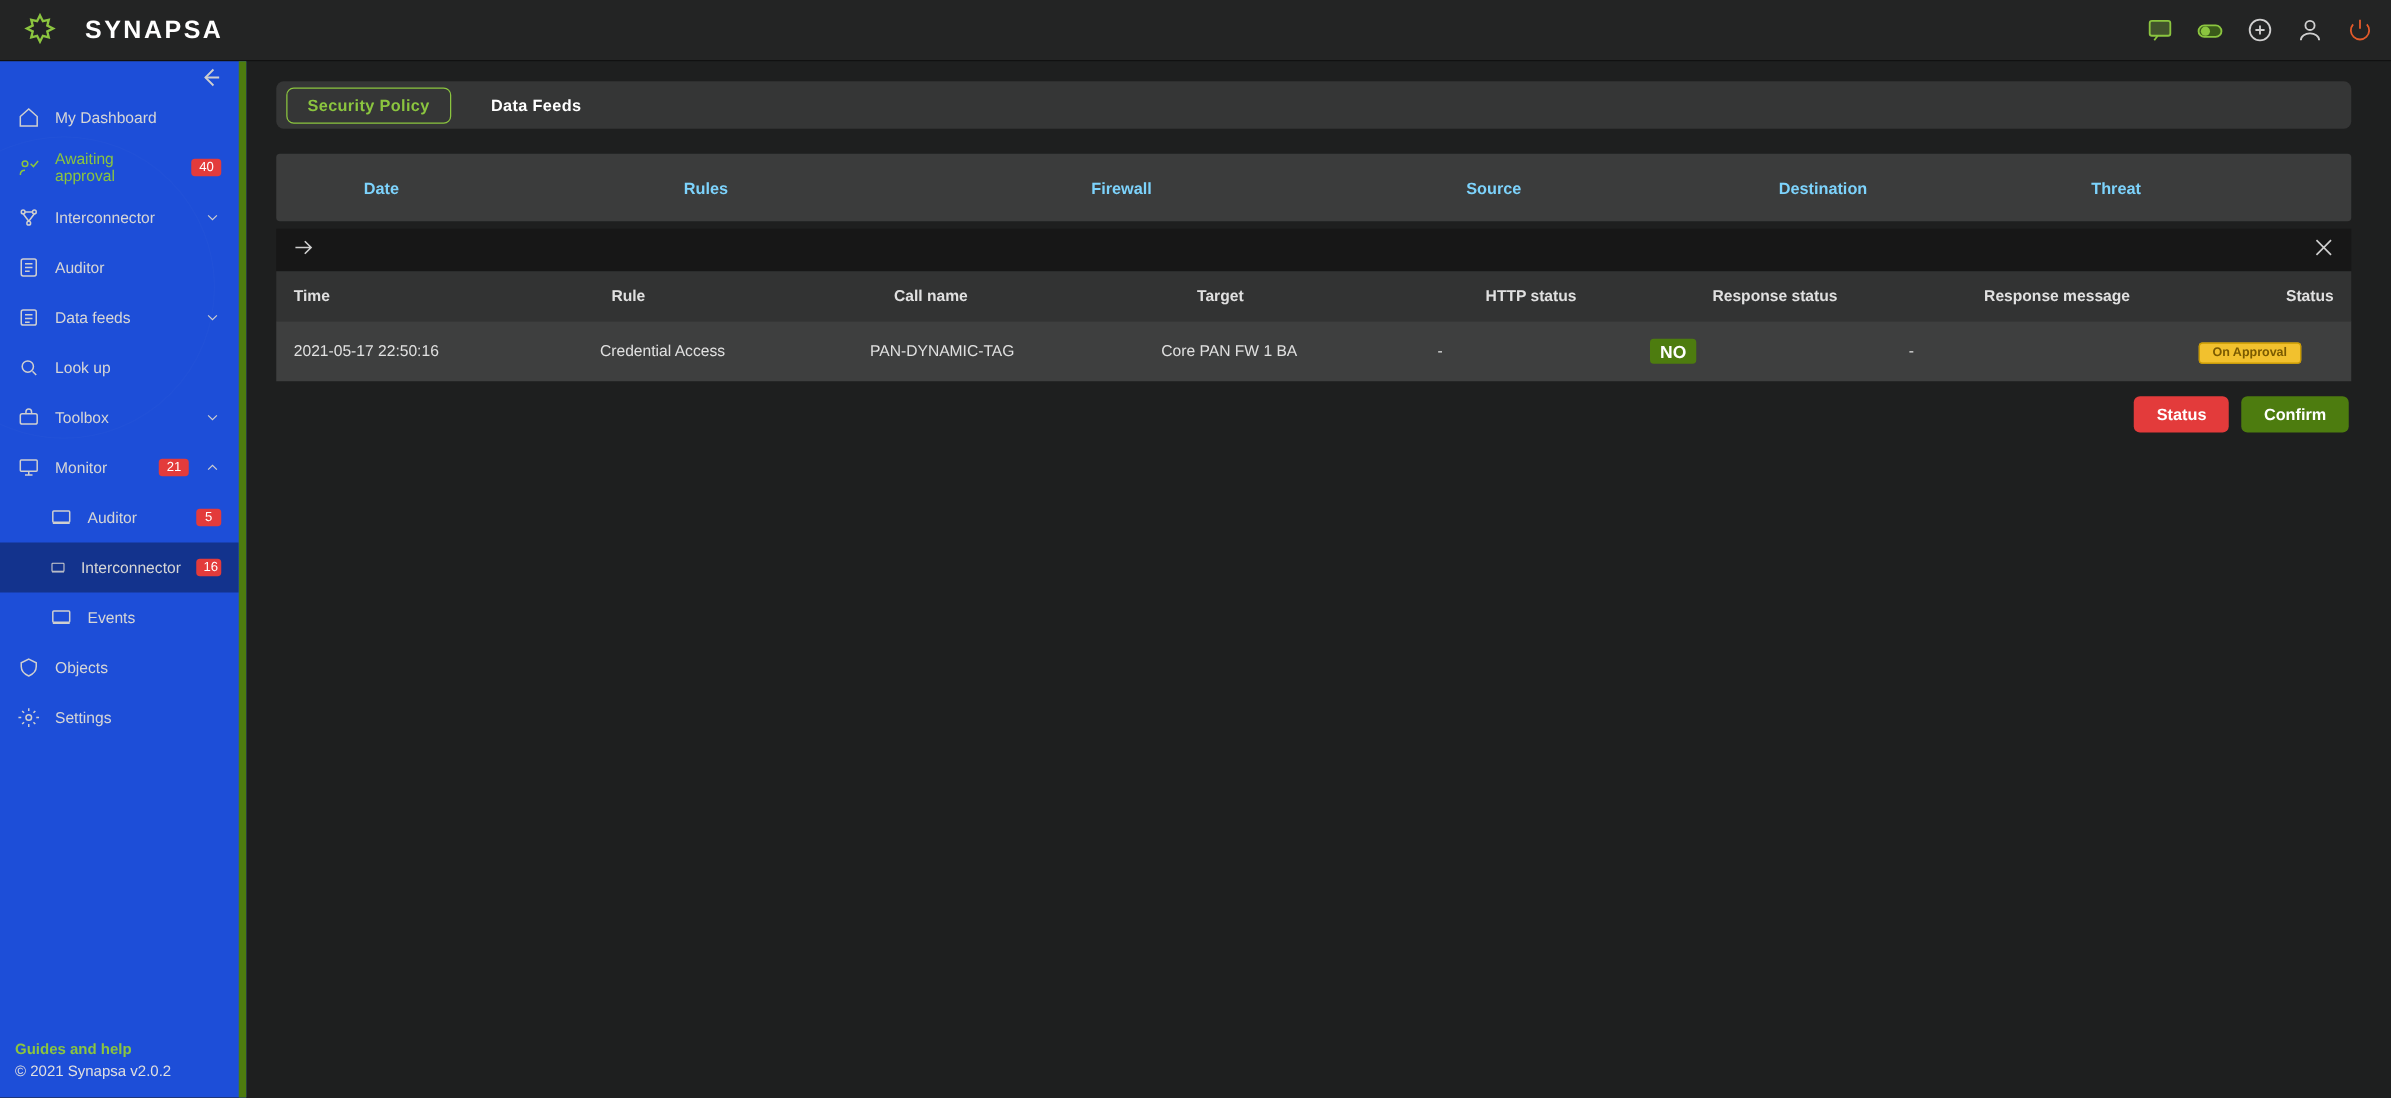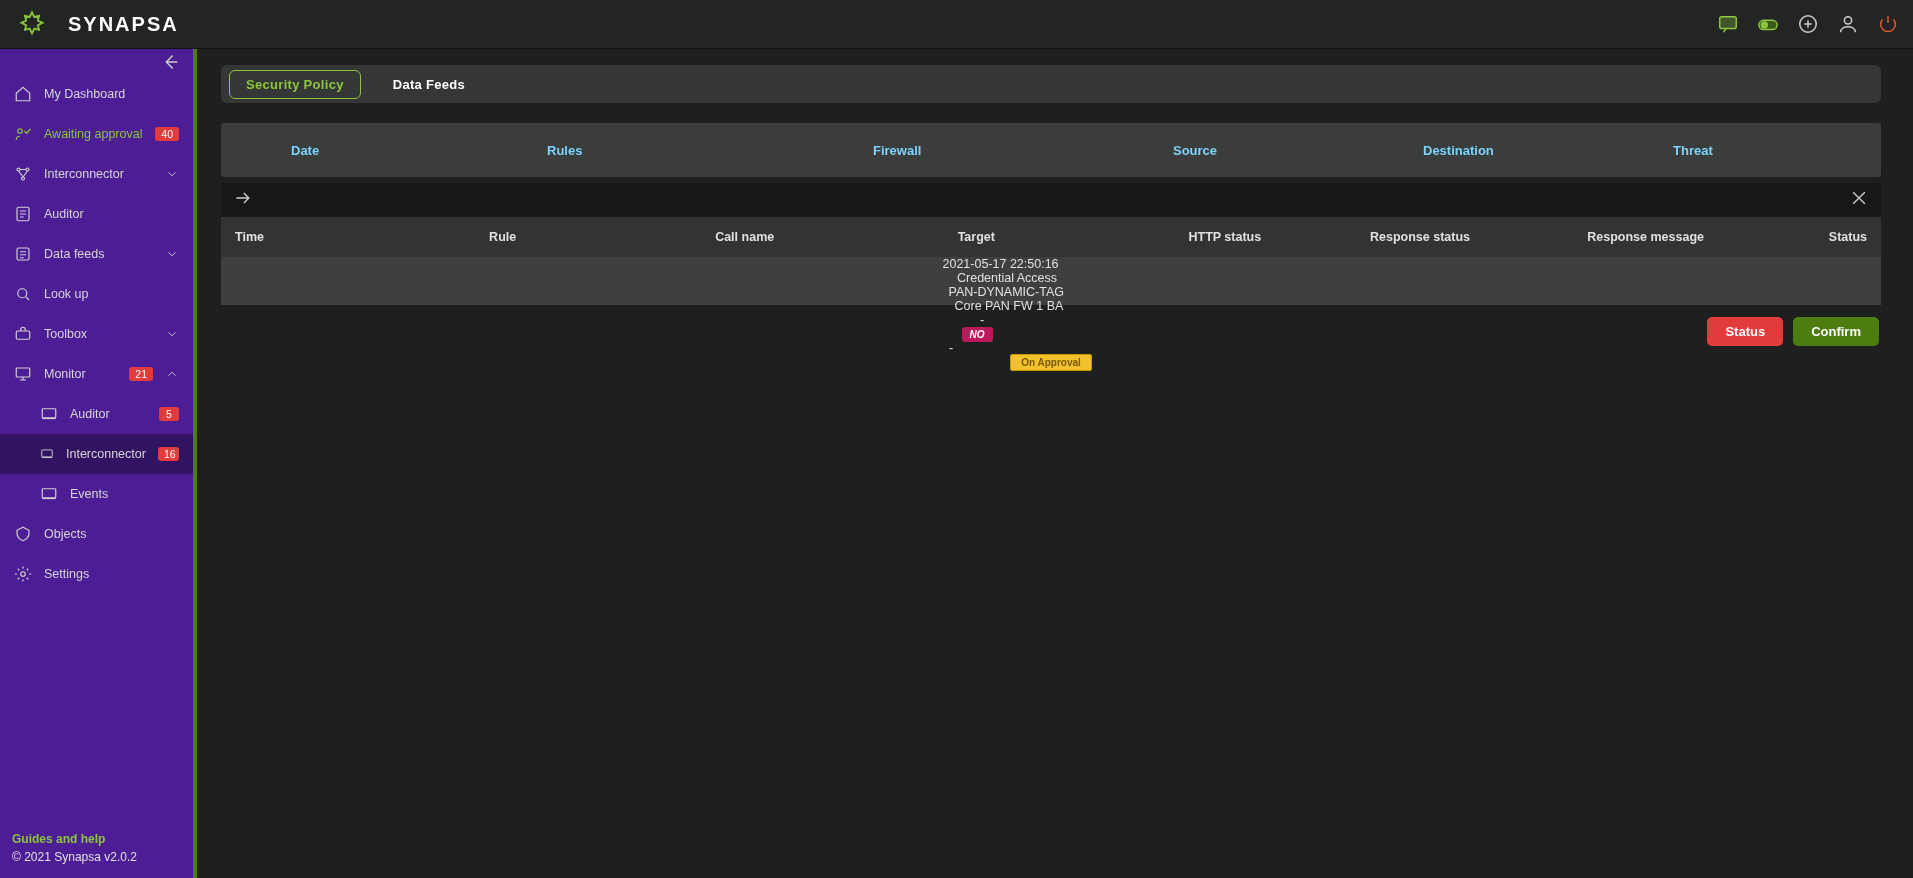--- a/index.html
+++ b/index.html
@@ -20,23 +20,23 @@
   }
   .logo { display:flex; align-items:center; gap:22px; }
   .logo svg { width:28px; height:28px; }
   .logo-text { font-size:20px; font-weight:700; letter-spacing:2px; color:#ffffff; }
   .top-icons { display:flex; align-items:center; gap:18px; }
   .top-icons span { display:inline-flex; align-items:center; justify-content:center; width:22px; height:22px; cursor:pointer; }
 
   
   .sidebar {
     position:absolute; left:0; top:49px; width:197px; bottom:0;
-    background: #4c1d95;
+    background: #1d4ed8;
     display:flex; flex-direction:column;
-    border-right:4px solid #4d7c0f;
+    border-right:6px solid #4d7c0f;
   }
   .sidebar::before{
     content:""; position:absolute; left:-70px; top:60px; width:240px; height:240px;
     border-radius:50%; border:1px solid rgba(255,255,255,0.02);
   }
   .sidebar-top { height:25px; display:flex; justify-content:flex-end; align-items:center; padding-right:12px;}
   .sidebar-top svg{width:22px;height:22px;cursor:pointer;}
   .nav { flex:1; overflow:hidden; }
   .nav-item {
     height:40px; display:flex; align-items:center; gap:12px;
@@ -96,23 +96,23 @@
   .dh-col{padding:0 14px;}
   .dh-time{width:245px;}
   .dh-rule{width:216px;}
   .dh-call{width:233px;}
   .dh-target{width:221px;}
   .dh-http{width:170px;}
   .dh-resp{width:207px;}
   .dh-msg{width:232px;}
   .dh-status{flex:1;}
   .detail-row{
-    height:48px; background:#3e3f3f; display:flex; align-items:center; font-size:12.5px;flex-direction:column;
-  }
-  .pill-no{ background:#be185d; color:#fff; font-size:10px; font-weight:700; padding:2px 8px; border-radius:3px;font-style:italic; }
+    height:48px; background:#3e3f3f; display:flex; align-items:center; font-size:12.5px;
+  }
+  .pill-no{ background:#4d7c0f; color:#fff; font-size:14px; font-weight:700; padding:2px 8px; border-radius:3px; }
   .pill-approval{ background:#f2c12e; color:#7a5a00; font-size:10px; font-weight:700; padding:2px 10px; border-radius:3px; border:1px solid #c99a00;}
   .actions{
     margin-top:12px; display:flex; justify-content:flex-end; gap:10px; padding-right:2px;
   }
   .btn{ font-size:13px; font-weight:700; padding:7px 18px; border:none; border-radius:5px; cursor:pointer; }
   .btn-reject{ background:#e33b3b; color:#fff; }
   .btn-confirm{ background:#4d7c0f; color:#fff; }
 
   svg { fill:none; stroke:#cfcfcf; stroke-width:1.6; }
   .active svg { stroke:#8bc53f; }

